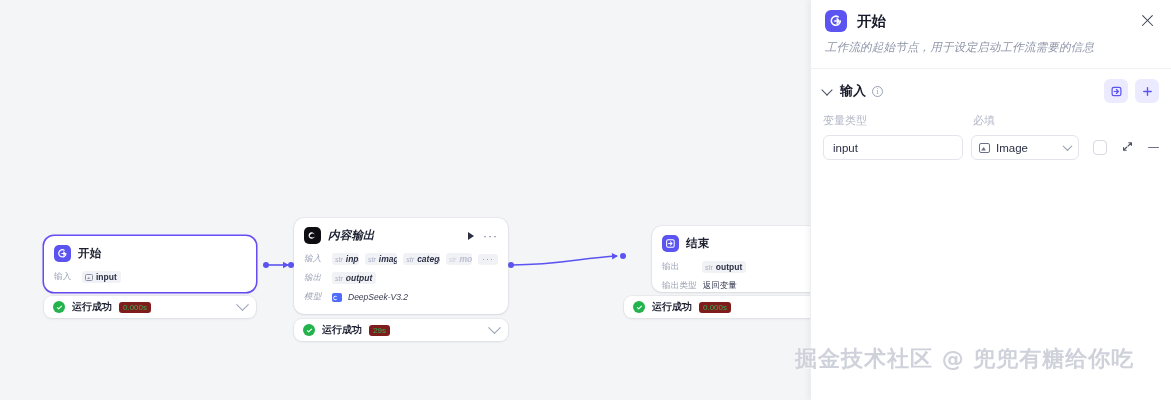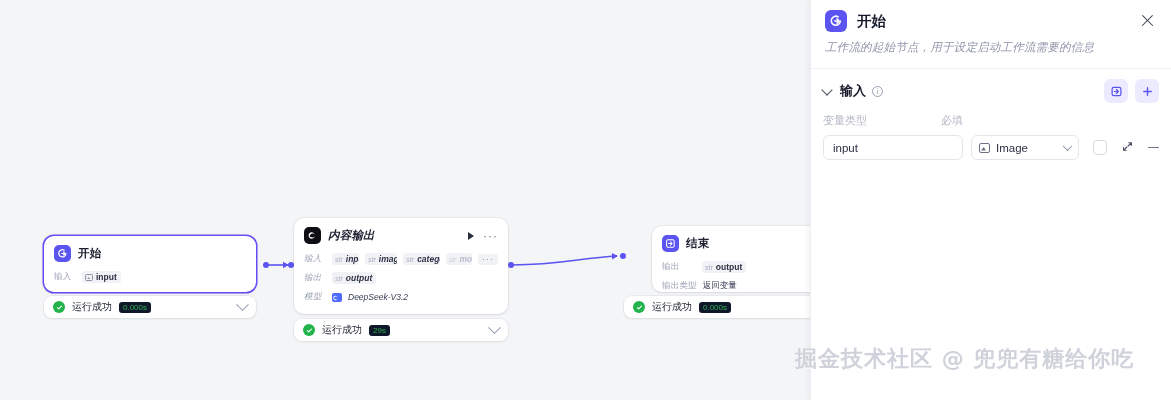--- a/index.html
+++ b/index.html
@@ -107,23 +107,23 @@
     box-shadow: 0 1px 3px rgba(18,22,40,.07), 0 0 0 1px rgba(20,24,40,.04);
     display:flex; align-items:center; gap:7px;
     padding: 0 9px; height: 22px;
   }
   .chk {
     width: 12px; height: 12px; border-radius: 50%;
     background: #22b34d; flex:0 0 auto;
     display:flex; align-items:center; justify-content:center;
   }
   .chk svg { display:block; }
-  .status-text { font-size: 10px; color: #1d2030; font-weight: 400; }
+  .status-text { font-size: 10px; color: #1d2030; font-weight: 700; }
   .time-badge {
-    background: #0f172a; color: #2fae53;
+    background: #7f1d1d; color: #2fae53;
     font-size: 8px; border-radius: 3px; padding: 1px 4px;
   }
   .chev {
     margin-left:auto; width:9px; height:9px;
     border-right: 1.4px solid #9aa0b4; border-bottom: 1.4px solid #9aa0b4;
     transform: rotate(45deg) translate(-2px,-2px);
   }
 
   
   #edges { position:absolute; left:0; top:0; width:810px; height:400px; pointer-events:none; }
@@ -171,21 +171,21 @@
   .sec-actions { margin-left:auto; display:flex; align-items:center; gap:7px; }
   .icon-btn {
     width:24px; height:24px; border-radius:6px; background:#eceaff;
     display:flex; align-items:center; justify-content:center; cursor:pointer;
   }
 
   .tbl { padding: 10px 12px 0 12px; }
   .tbl-head { display:flex; font-size:11px; color:#b4b8c7; }
   .col-name { width: 148px; }
   .col-type { width: 118px; }
-  .col-req  { width: 44px; }
+  .col-req  { width: 44px; margin-left: 32px; }
   .tbl-row { display:flex; align-items:center; margin-top: 7px; }
   .inp {
     width: 140px; height: 25px; border:1px solid #e3e5ec; border-radius:6px;
     font-size:11.5px; color:#2c3044; padding: 0 9px; background:#fff;
     font-family:"Liberation Sans", sans-serif;
   }
   .sel {
     width: 110px; height: 25px; border:1px solid #e3e5ec; border-radius:6px;
     display:flex; align-items:center; padding: 0 7px; margin-left: 8px; cursor:pointer;
   }

